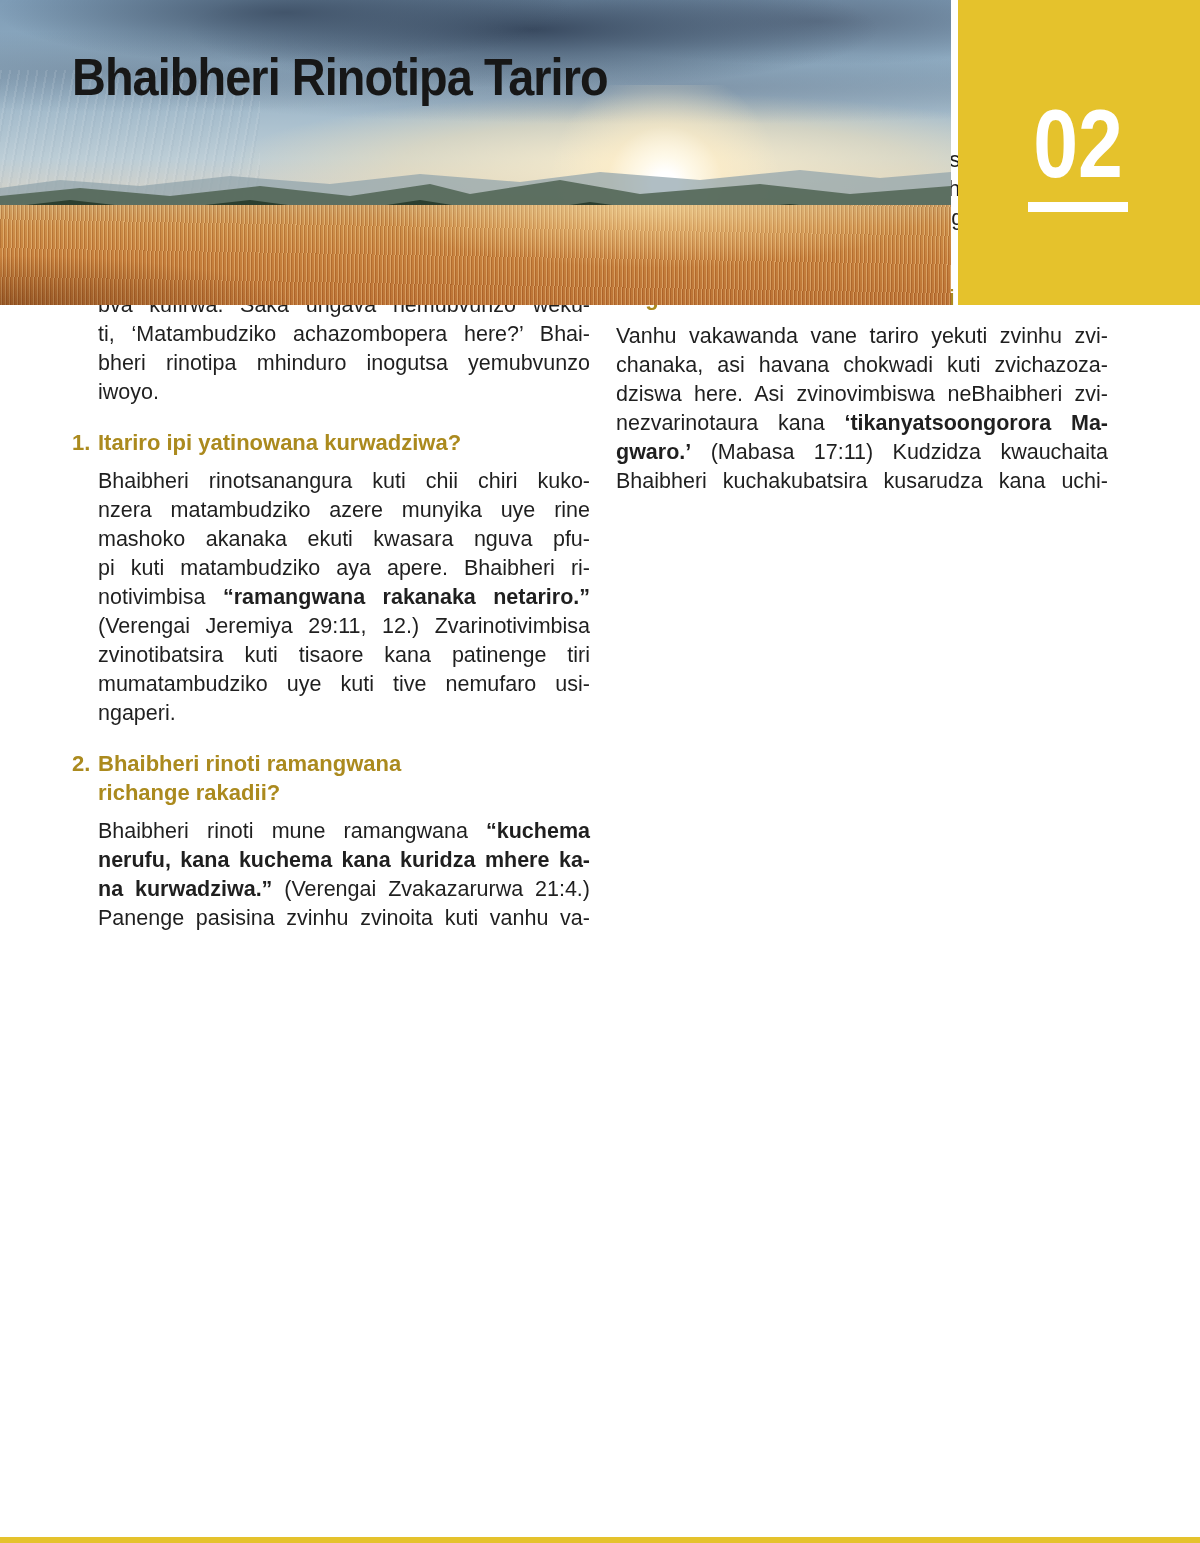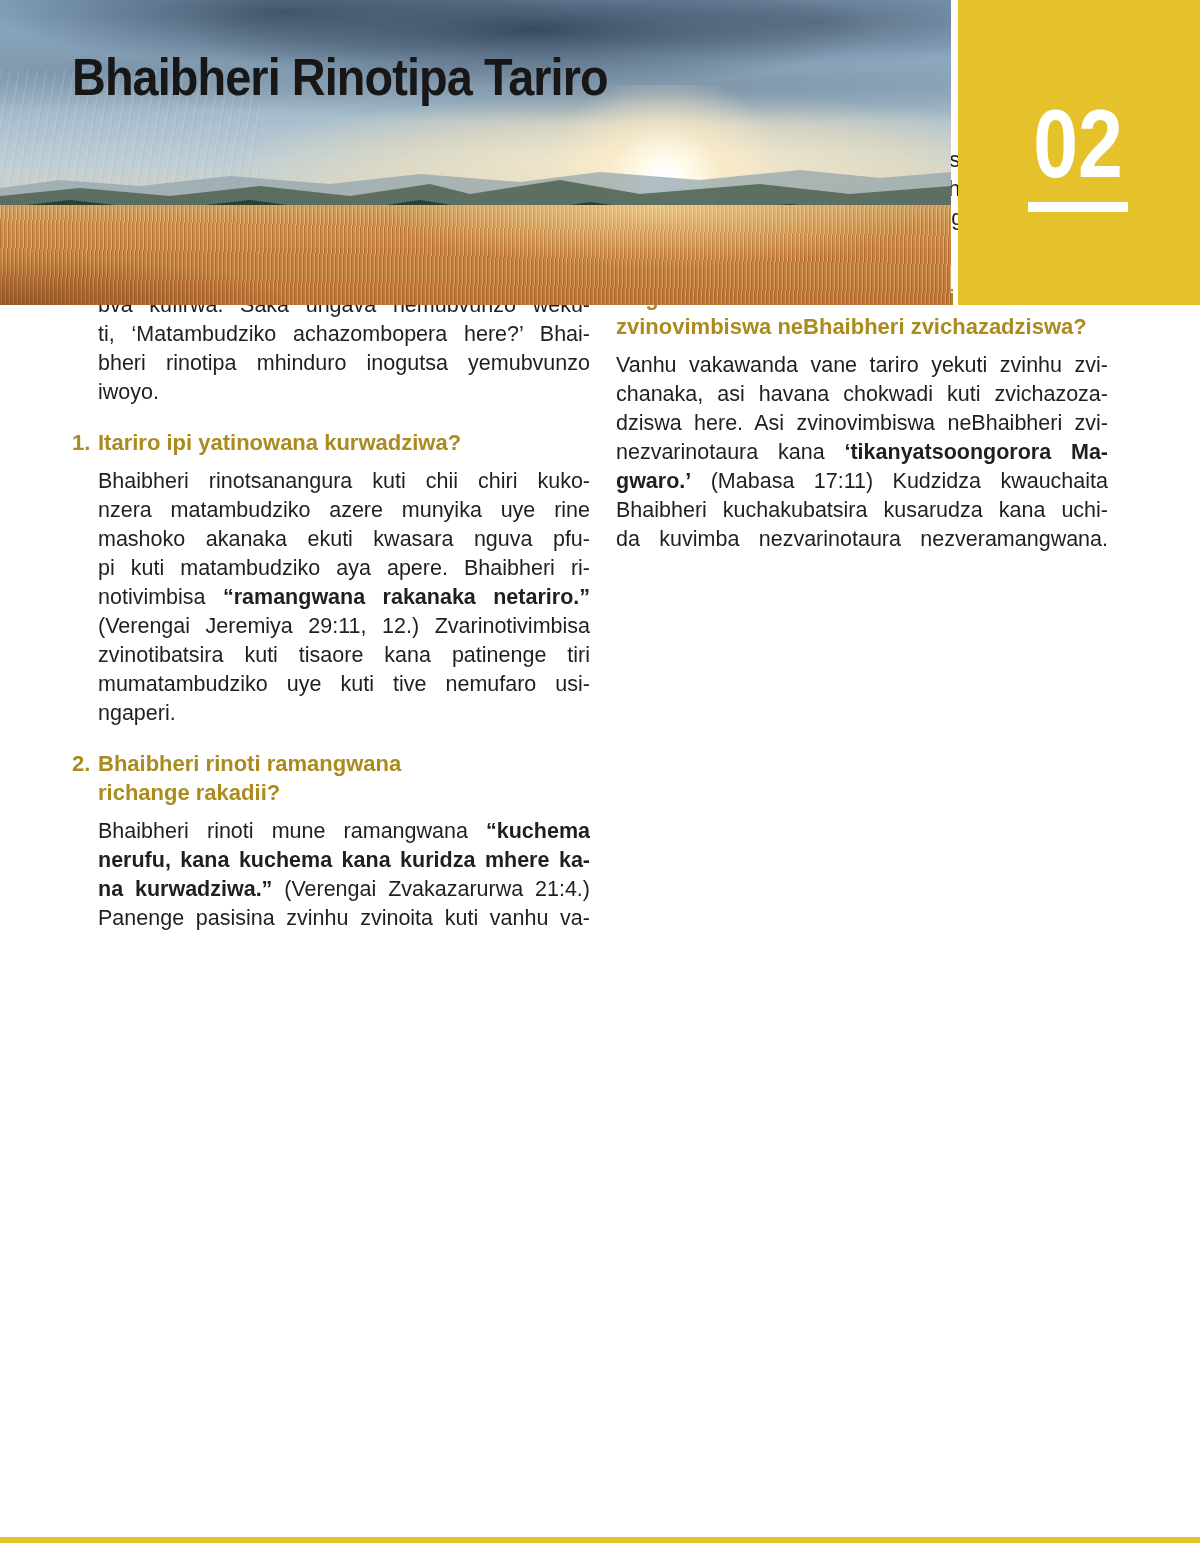--- a/index.html
+++ b/index.html
@@ -143,29 +143,27 @@
         <div class="para">
           <div class="line"><span>tambure zvakadai seurombo, kusabatwa zvaka-</span></div>
           <div class="line"><span>naka, zvirwere, uye rufu. Bhaibheri rinovimbisa</span></div>
           <div class="line"><span>kuti vanhu vachararama nekusingaperi muPara-</span></div>
           <div class="line last"><span>dhiso vachifara pano panyika.</span></div>
         </div>
         <div class="q-heading">
           <div class="q-num">3.</div>
           <div class="q-lines">
             <div>Ungaita sei kuti uve nechokwadi chekuti</div>
-            <div>zvinovimbiswa neBhaibheri zvichazadziswa?</div>
           </div>
         </div>
         <div class="para">
           <div class="line"><span>Vanhu vakawanda vane tariro yekuti zvinhu zvi-</span></div>
           <div class="line"><span>chanaka, asi havana chokwadi kuti zvichazoza-</span></div>
           <div class="line"><span>dziswa here. Asi zvinovimbiswa neBhaibheri zvi-</span></div>
           <div class="line"><span>nezvarinotaura kana </span><span class="b">‘tikanyatsoongorora Ma-</span></div>
           <div class="line"><span class="b">gwaro.’</span><span> (Mabasa 17:11) Kudzidza kwauchaita</span></div>
           <div class="line"><span>Bhaibheri kuchakubatsira kusarudza kana uchi-</span></div>
-          <div class="line"><span>da kuvimba nezvarinotaura nezveramangwana.</span></div>
         </div>
       </div>
   </div>
 
   <div class="bottom-bar"></div>
 </div>
 
 </body></html>

